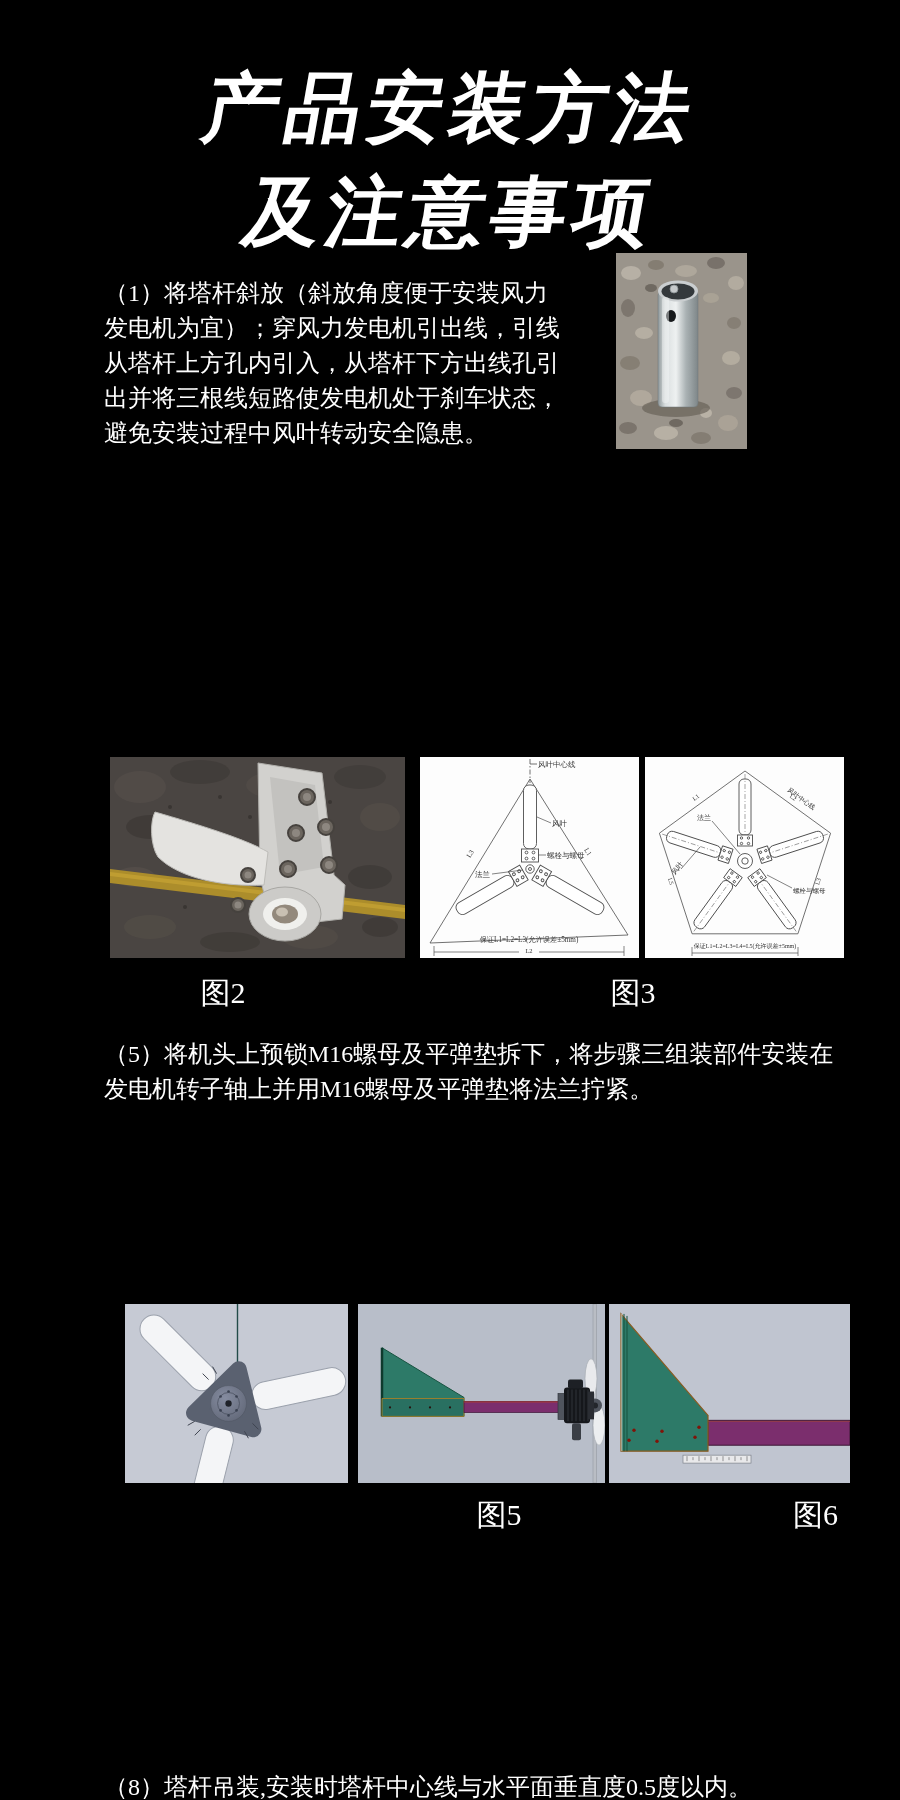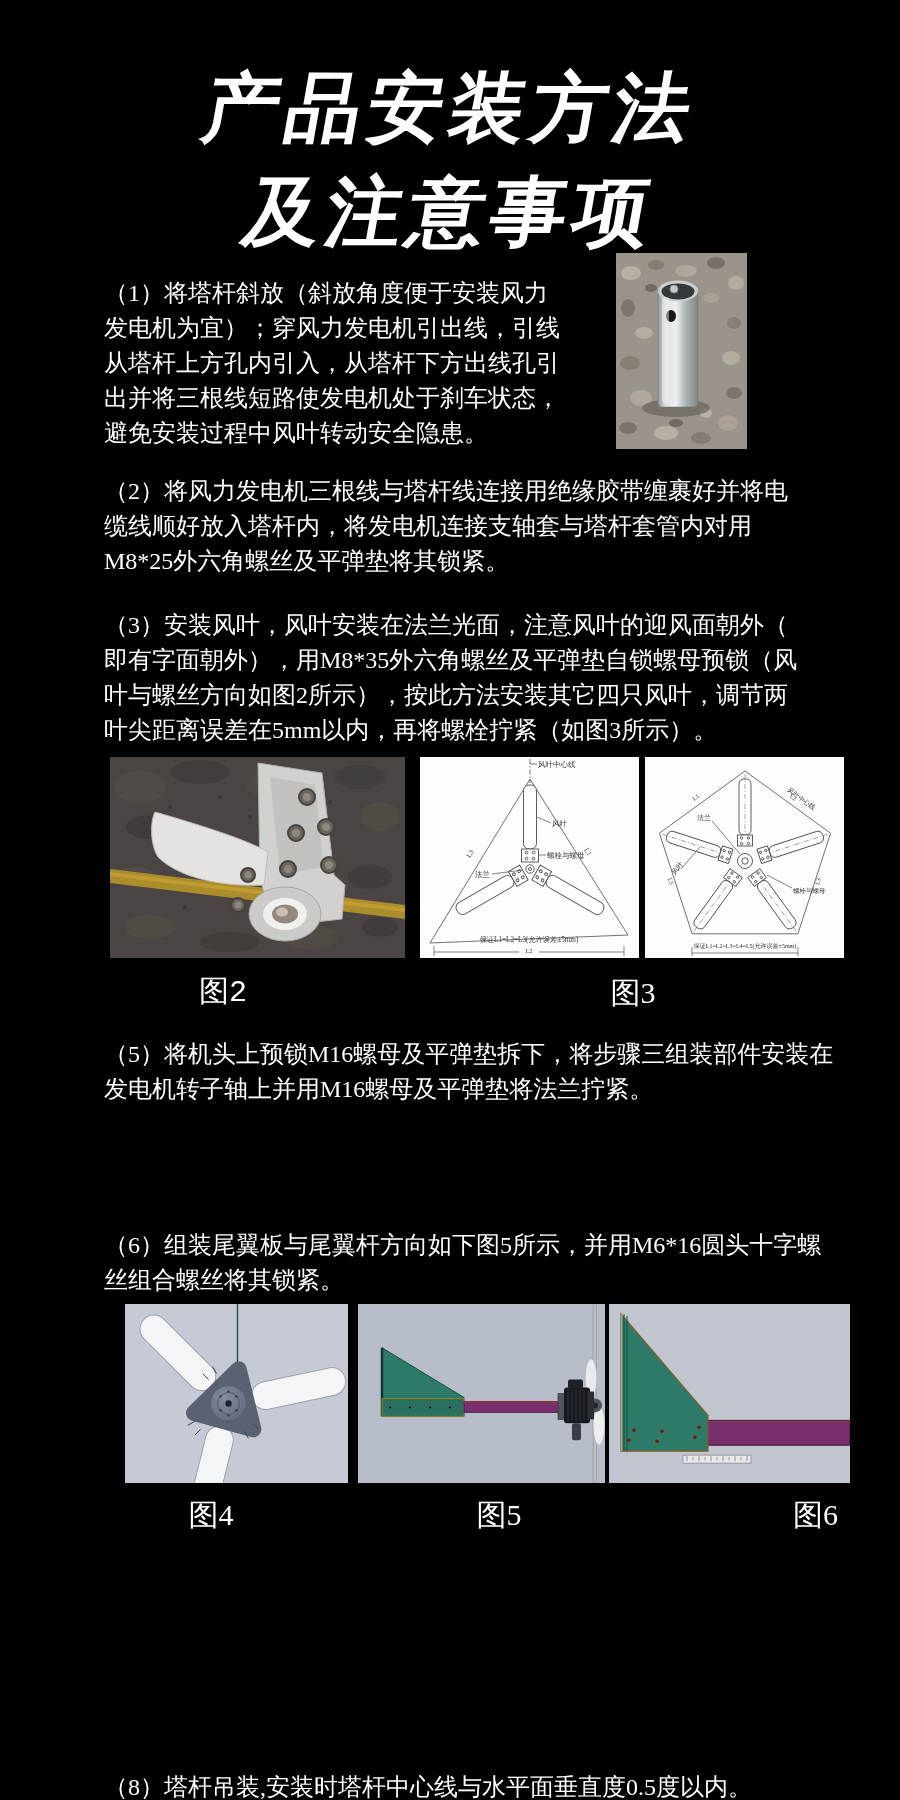--- a/index.html
+++ b/index.html
@@ -20,31 +20,22 @@
 <div class="canvas">
 
   <div class="title-line" style="top:58px;">产品安装方法</div>
   <div class="title-line" style="top:162px;">及注意事项</div>
 
   <div class="step" style="left:104px;top:276px;width:540px;">（1）将塔杆斜放（斜放角度便于安装风力
 发电机为宜）；穿风力发电机引出线，引线
 从塔杆上方孔内引入，从塔杆下方出线孔引
 出并将三根线短路使发电机处于刹车状态，
 避免安装过程中风叶转动安全隐患。</div>
-  <div class="step" style="left:104px;top:474px;width:730px;">（2）将风力发电机三根线与塔杆线连接用绝缘胶带缠裹好并将电
-缆线顺好放入塔杆内，将发电机连接支轴套与塔杆套管内对用
-M8*25外六角螺丝及平弹垫将其锁紧。</div>
-  <div class="step" style="left:104px;top:608px;width:730px;">（3）安装风叶，风叶安装在法兰光面，注意风叶的迎风面朝外（
-即有字面朝外），用M8*35外六角螺丝及平弹垫自锁螺母预锁（风
-叶与螺丝方向如图2所示），按此方法安装其它四只风叶，调节两
-叶尖距离误差在5mm以内，再将螺栓拧紧（如图3所示）。</div>
   <div class="step" style="left:104px;top:1037px;width:740px;">（5）将机头上预锁M16螺母及平弹垫拆下，将步骤三组装部件安装在
 发电机转子轴上并用M16螺母及平弹垫将法兰拧紧。</div>
-  <div class="step" style="left:104px;top:1228px;width:740px;">（6）组装尾翼板与尾翼杆方向如下图5所示，并用M6*16圆头十字螺
-丝组合螺丝将其锁紧。</div>
   <div class="step" style="left:104px;top:1770px;width:740px;">（8）塔杆吊装,安装时塔杆中心线与水平面垂直度0.5度以内。</div>
 
   <div class="fig" style="left:616px;top:253px;width:131px;height:196px;">
     <svg width="131" height="196" viewBox="0 0 131 196" preserveAspectRatio="none">
       <defs>
         <linearGradient id="metal" x1="0" y1="0" x2="1" y2="0">
           <stop offset="0" stop-color="#8e9799"></stop>
             <stop offset="0.18" stop-color="#d9dedf"></stop>
           <stop offset="0.45" stop-color="#eef1f1"></stop>
             <stop offset="0.7" stop-color="#aab2b4"></stop>
@@ -265,21 +256,21 @@
       <text x="30" y="118" font-size="7" transform="rotate(-52 30 118)">风叶</text>
       <text x="148" y="136" font-size="6.5">螺栓与螺母</text>
       <text x="52" y="42" font-size="6" transform="rotate(-36 52 42)" text-anchor="middle">L1</text>
       <text x="147" y="42" font-size="6" transform="rotate(36 147 42)" text-anchor="middle">L2</text>
       <text x="175" y="125" font-size="6" transform="rotate(-72 175 125)" text-anchor="middle">L3</text>
       <text x="24" y="125" font-size="6" transform="rotate(72 24 125)" text-anchor="middle">L5</text>
       <text x="100" y="191" font-size="6" text-anchor="middle">保证L1=L2=L3=L4=L5(允许误差±5mm)</text>
     </svg>
   </div>
 
-  <div class="fig-label" style="left:112px;top:974px;width:222px;font-family:Liberation Mono, monospace;">图2</div>
+  <div class="fig-label" style="left:112px;top:974px;width:222px;">图2</div>
   <div class="fig-label" style="left:522px;top:974px;width:222px;font-family:Liberation Serif, serif;">图3</div>
 
   <div class="fig" style="left:125px;top:1304px;width:223px;height:179px;">
     <svg width="223" height="179" viewBox="0 0 224 180" preserveAspectRatio="none">
       <defs>
         <radialGradient id="dome" cx="0.4" cy="0.35" r="0.8">
           <stop offset="0" stop-color="#858ca0"></stop>
             <stop offset="1" stop-color="#5f6575"></stop>
         </radialGradient>
       </defs>
@@ -403,17 +394,16 @@
           <line x1="114" y1="153" x2="114" y2="158"></line>
             <line x1="120" y1="154" x2="120" y2="157"></line>
           <line x1="126" y1="153" x2="126" y2="158"></line>
             <line x1="132" y1="154" x2="132" y2="157"></line>
           <line x1="138" y1="153" x2="138" y2="158"></line>
         </g>
       </g>
     </svg>
   </div>
 
-  <div class="fig-label" style="left:100px;top:1496px;width:222px;">图4</div>
   <div class="fig-label" style="left:388px;top:1496px;width:222px;">图5</div>
   <div class="fig-label" style="left:616px;top:1496px;width:222px;text-align:right;">图6</div>
 
 </div>
 
 </body></html>

